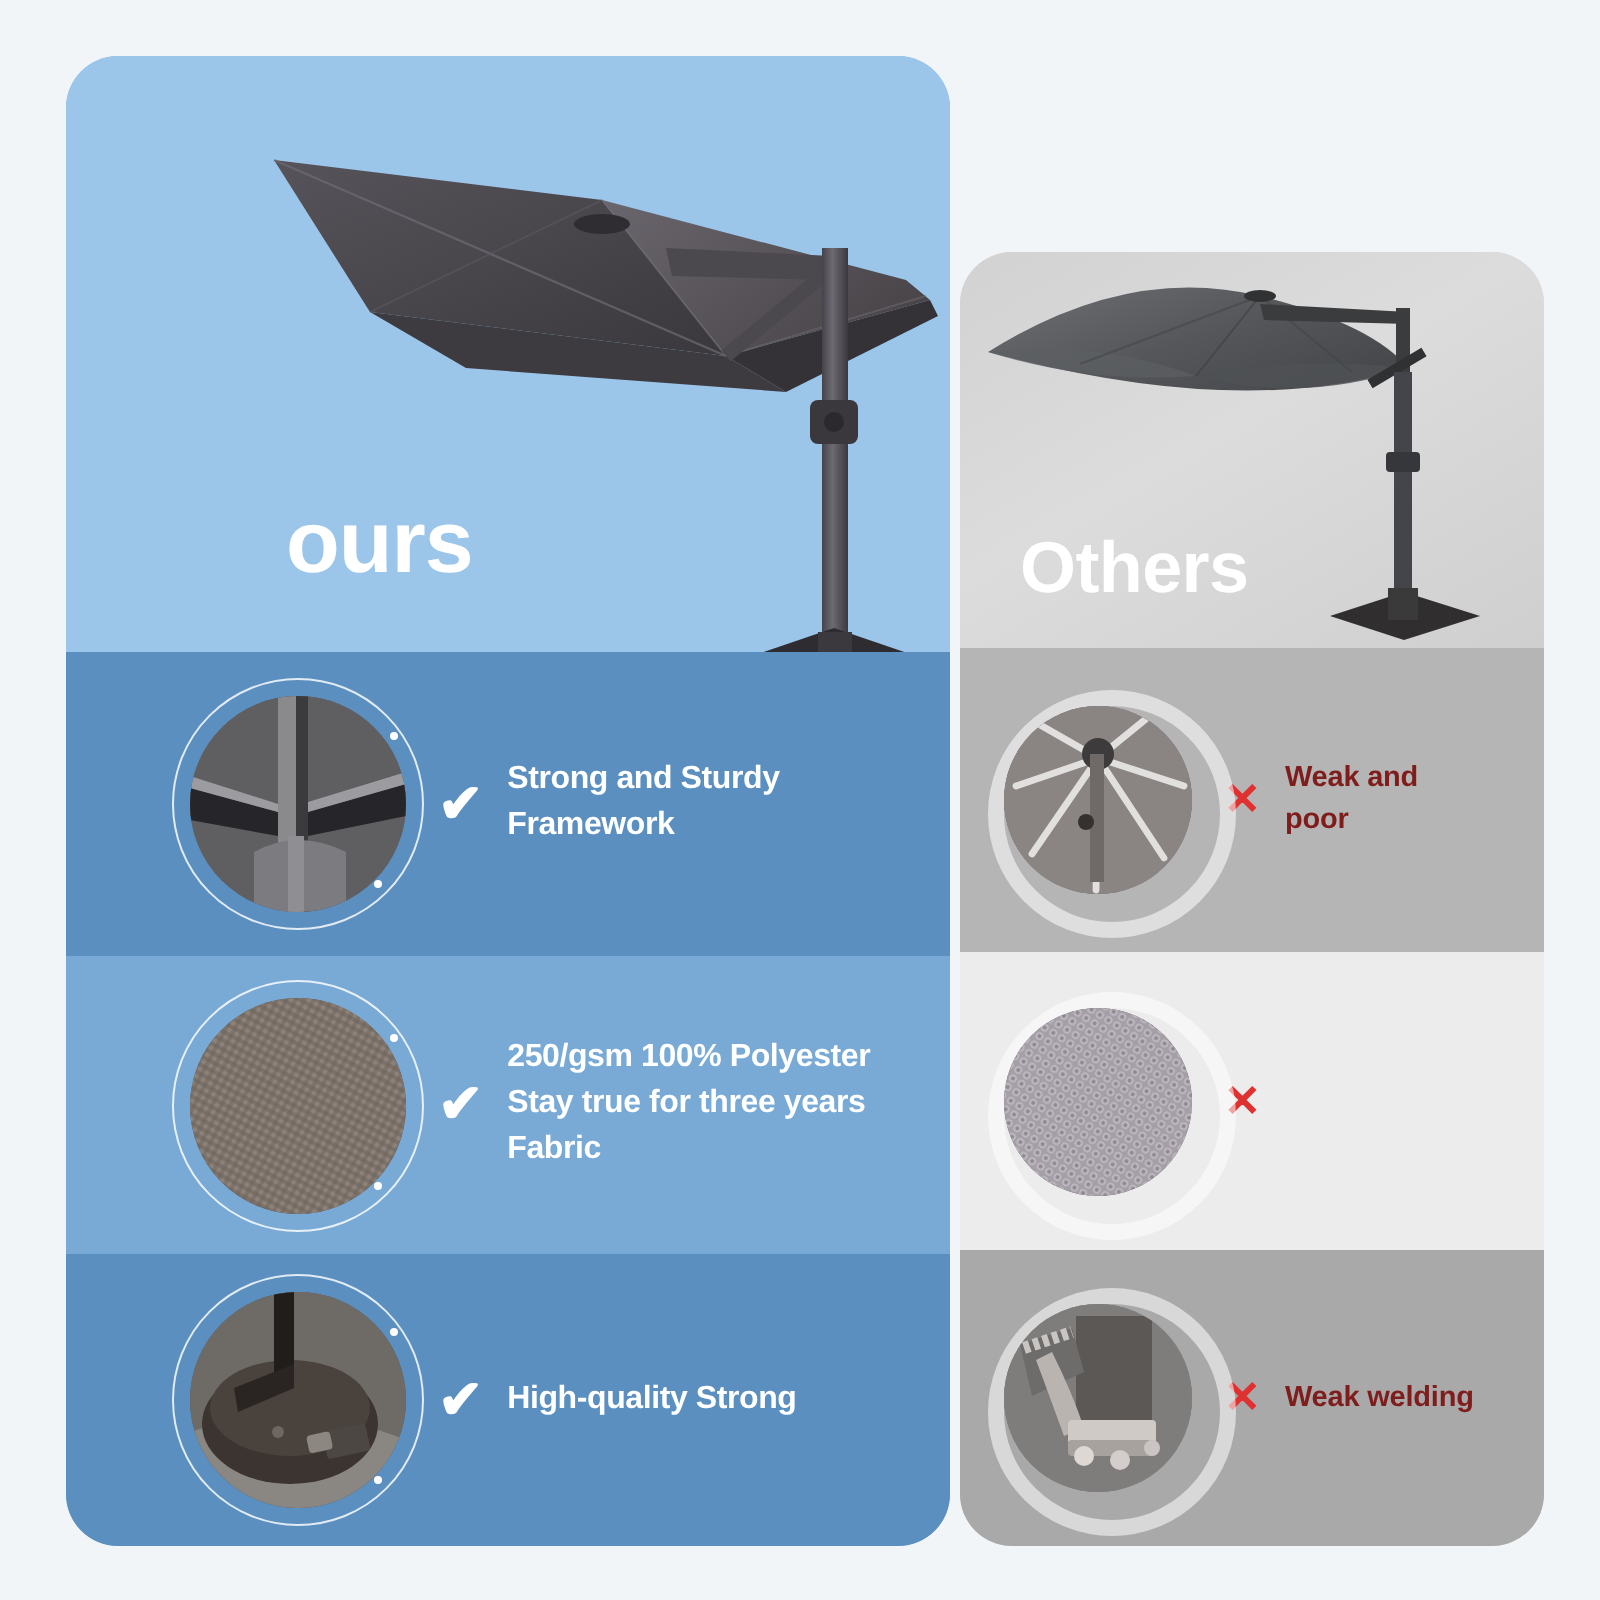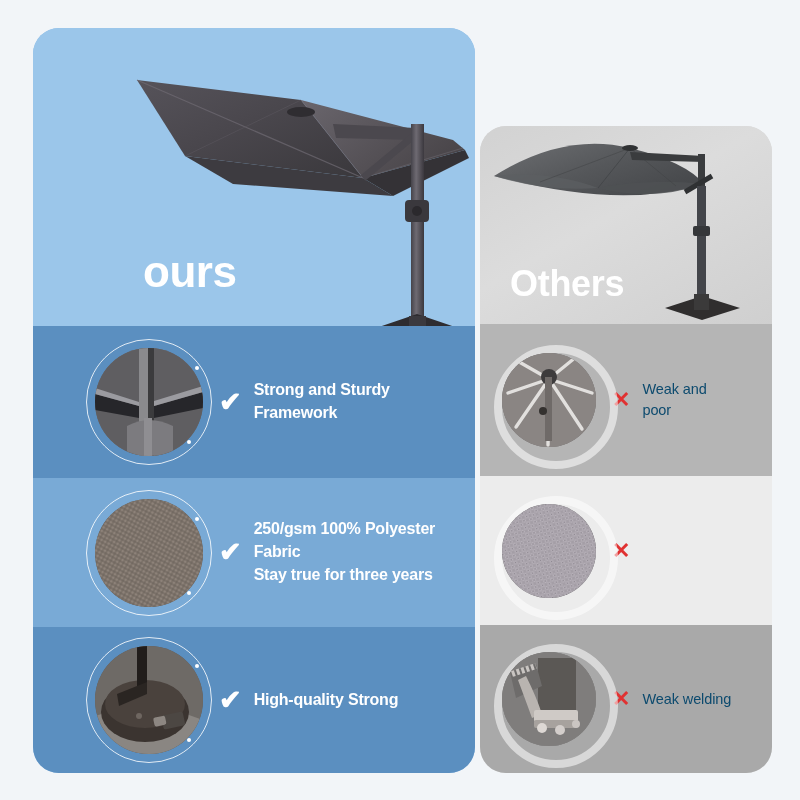--- a/index.html
+++ b/index.html
@@ -161,23 +161,23 @@
   .mark.cross { color: #e03131; font-size: 22px; }
 
   .feat-lines { line-height: 1.42; }
   .ours-row .feat-lines {
     color: #ffffff;
     font-size: 16px;
     font-weight: 700;
     letter-spacing: -0.2px;
   }
   .others-row .feat-lines {
-    color: #0c4a6e;
+    color: #7f1d1d;
     font-size: 14.5px;
-    font-weight: 400;
+    font-weight: 700;
     letter-spacing: -0.1px;
   }
 
   
   .art { position: absolute; inset: 0; }
   .art svg { display: block; width: 100%; height: 100%; }
 </style>
 </head>
 <body>
 
@@ -277,22 +277,22 @@
             </defs>
             <rect width="108" height="108" fill="url(#weaveOurs)"></rect>
             <circle cx="54" cy="54" r="54" fill="none"></circle>
           </svg>
         </div>
       </div>
       <div class="feat-text">
         <span class="mark check">✔</span>
         <div class="feat-lines">
           <div>250/gsm 100% Polyester</div>
+          <div>Stay true for three years</div>
           <div>Fabric</div>
-          <div>Stay true for three years</div>
         </div>
       </div>
     </div>
 
     <div class="ours-row r3">
       <div class="thumb-wrap">
         <div class="ring"></div>
         <div class="ring-dot top"></div>
         <div class="ring-dot bot"></div>
         <div class="thumb">

